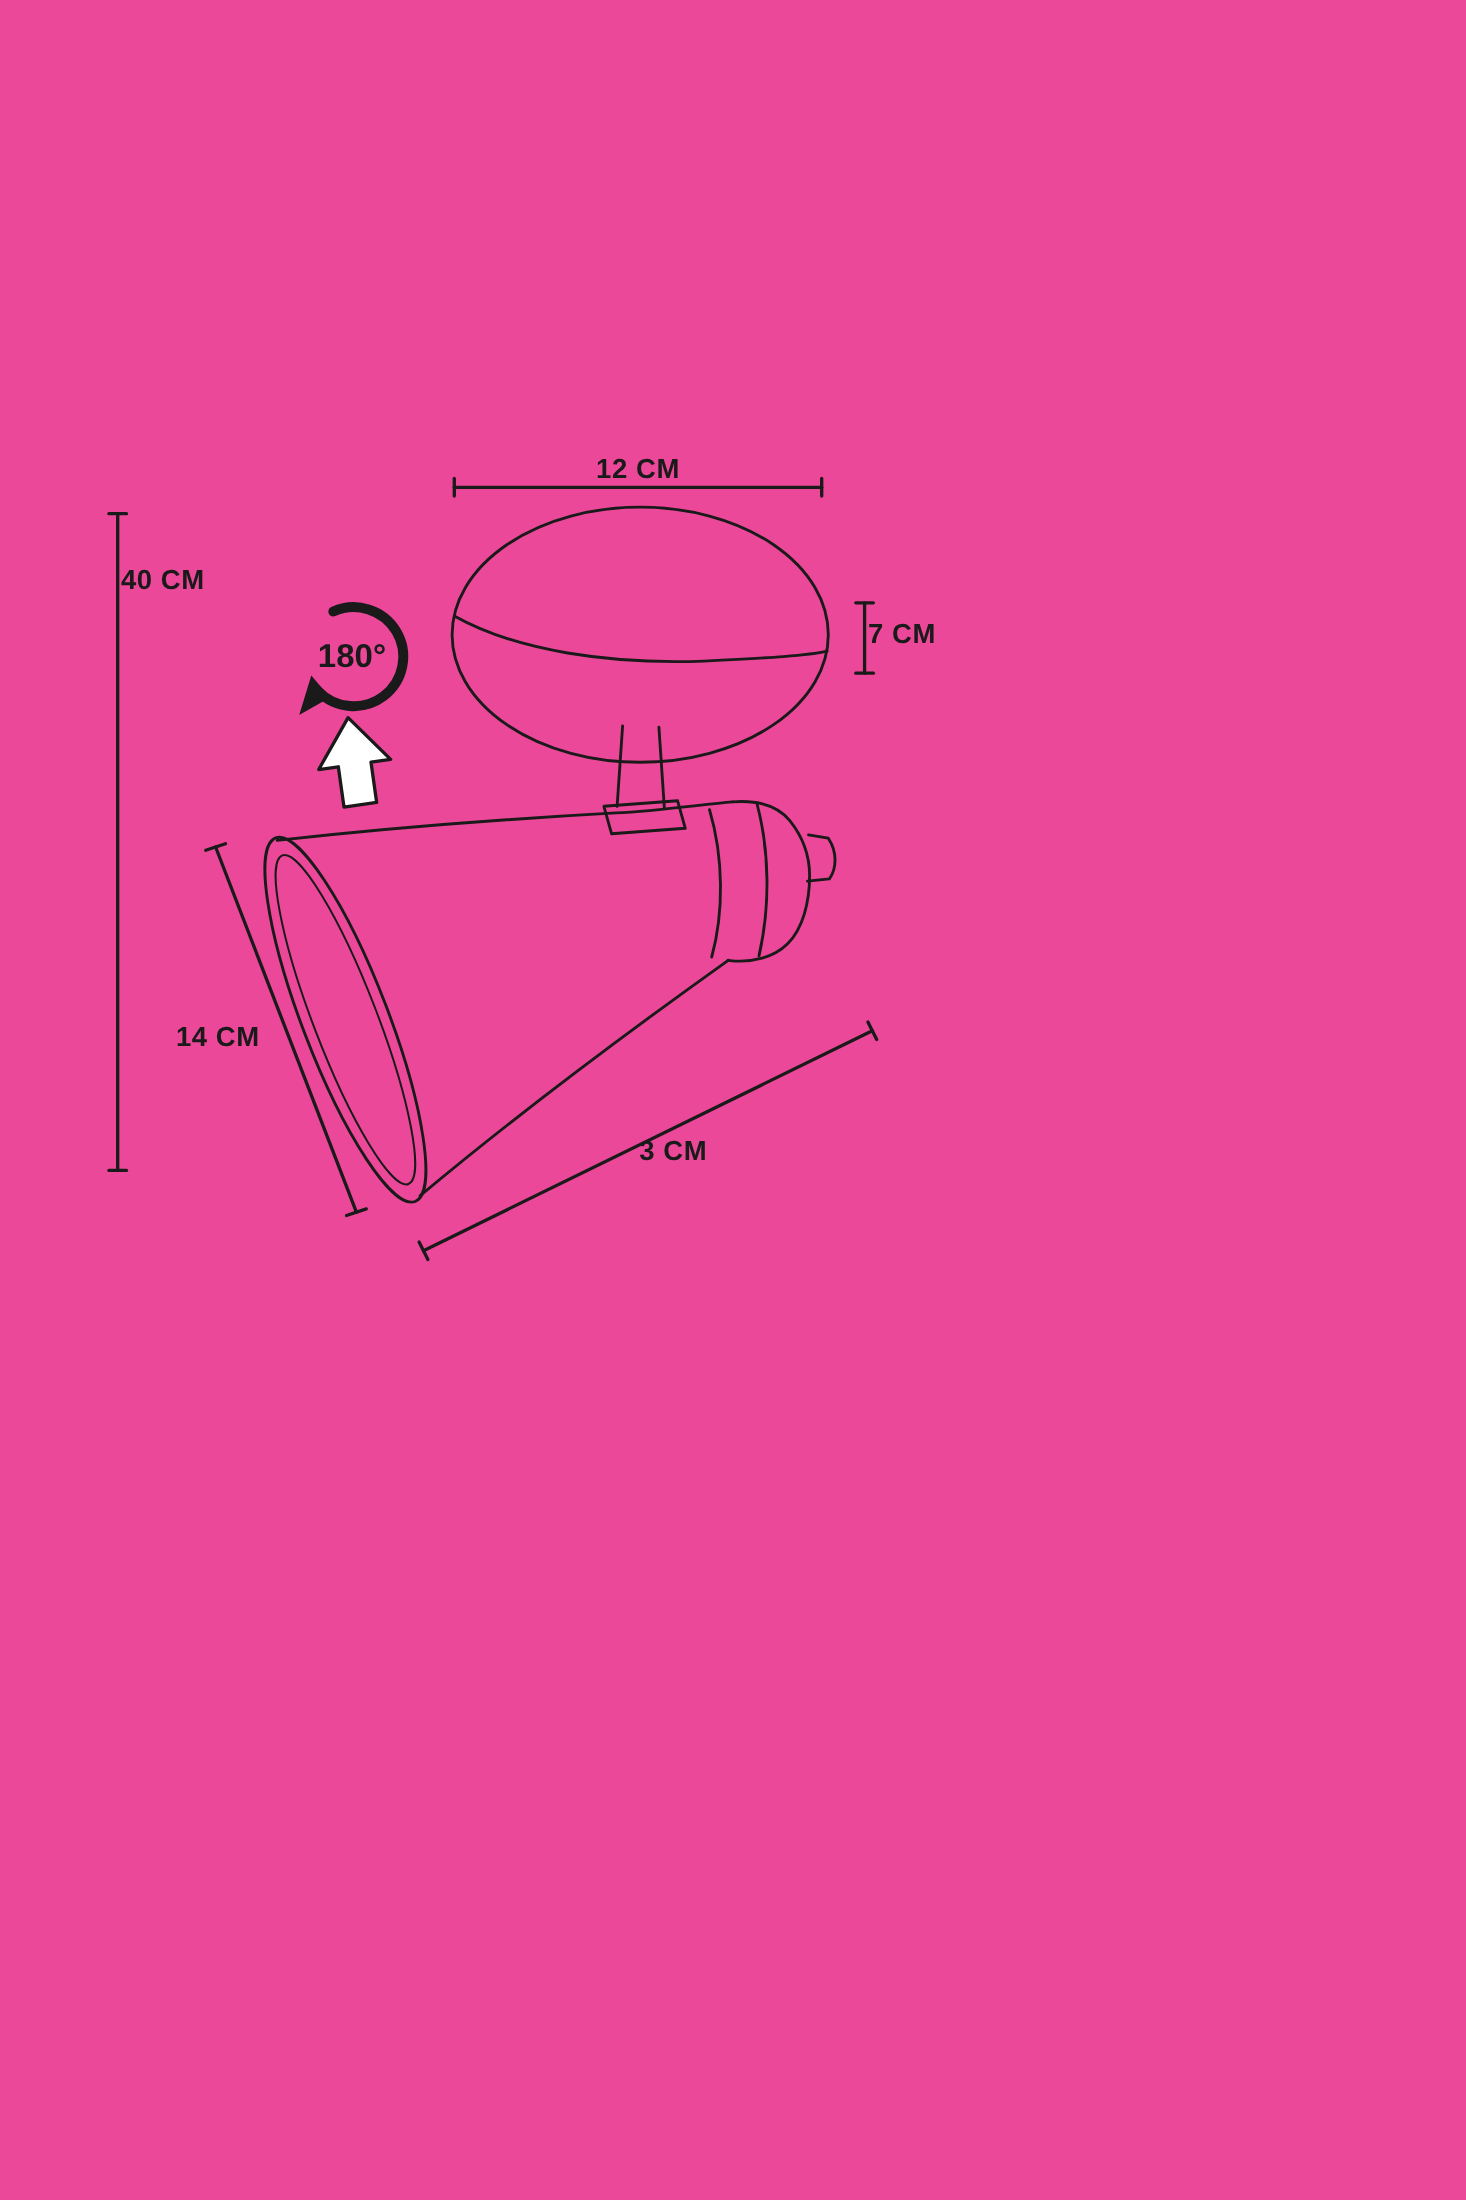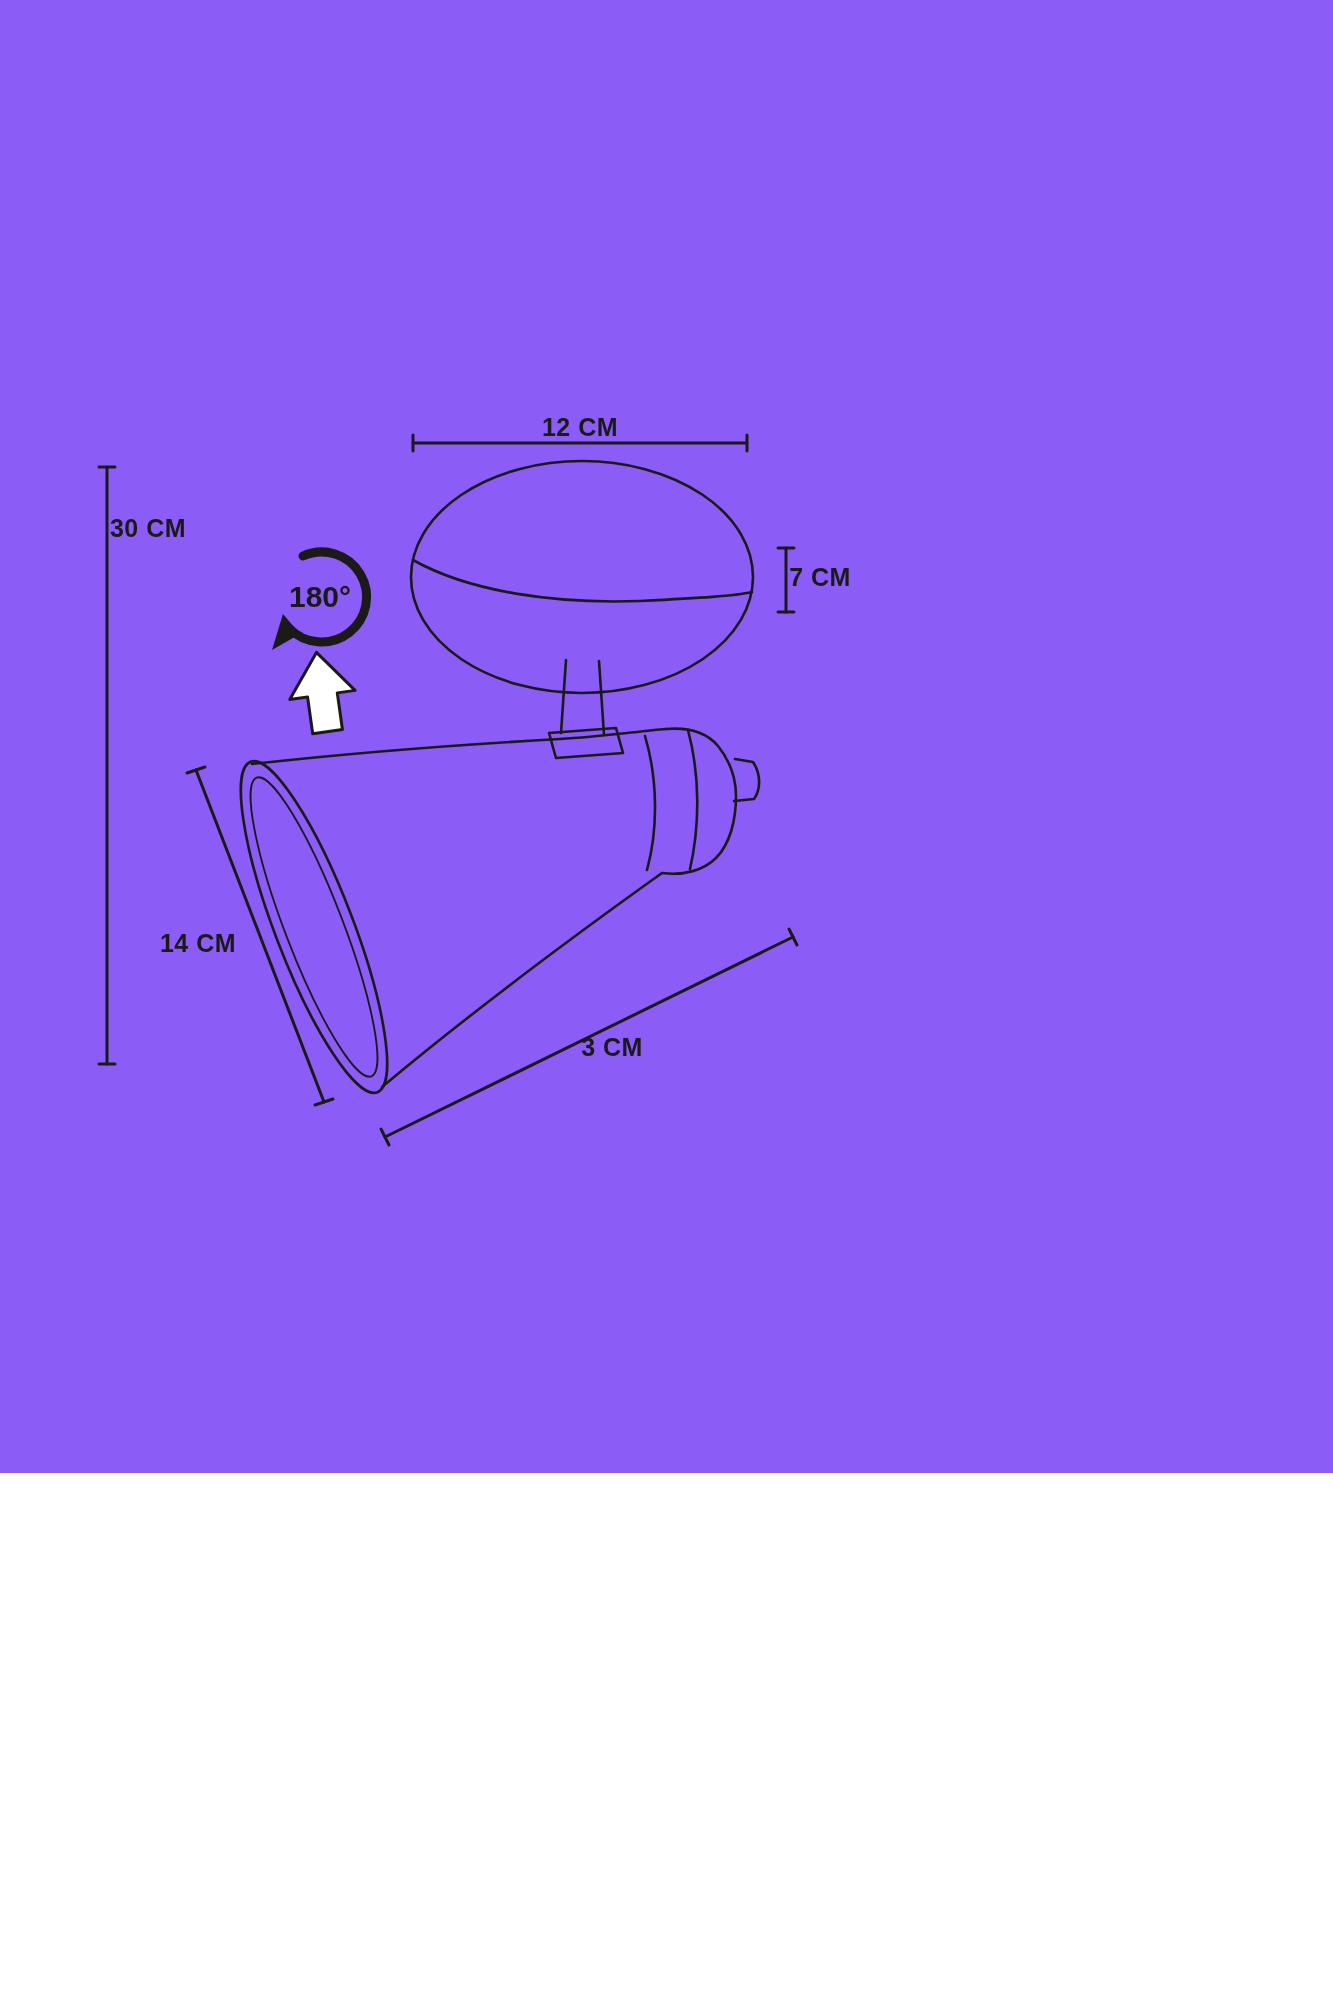--- a/index.html
+++ b/index.html
@@ -4,22 +4,22 @@
 <style>
   html, body {
     margin: 0;
     padding: 0;
     background: #ffffff;
     font-family: "Liberation Sans", sans-serif;
   }
   #canvas {
     position: relative;
     width: 1333px;
-    height: 1473px;
-    background: #8b5cf6;
+    height: 2000px;
+    background: #ec4899;
     overflow: hidden;
   }
   #drawing {
     position: absolute;
     top: 0;
     left: 0;
   }
   .label {
     position: absolute;
     transform: translate(-50%, -50%);
@@ -95,21 +95,21 @@
         <path d="M 303 556 A 45 45 0 1 1 289 628" stroke-width="9"></path>
         <polygon points="272,650 300,634 283,614" fill="#1a1a1a" stroke="none"></polygon>
         <path d="M 322 652 L 355 695 L 337 695 L 337 732 L 307 732 L 307 695 L 289 695 Z" transform="rotate(-8 322 692)" stroke-width="3" fill="#ffffff"></path>
       </g>
 
     </g>
   </svg>
 
   <div class="label" style="left:580px; top:427px;">12 CM</div>
 
-  <div class="label" style="left:148px; top:528px;">30 CM</div>
+  <div class="label" style="left:148px; top:528px;">40 CM</div>
 
   <div class="label" style="left:820px; top:577px;">7 CM</div>
 
   <div class="label rotation" style="left:320px; top:597px;">180°</div>
 
   <div class="label" style="left:198px; top:943px;">14 CM</div>
 
   <div class="label" style="left:612px; top:1047px;">3 CM</div>
 
 </div>

